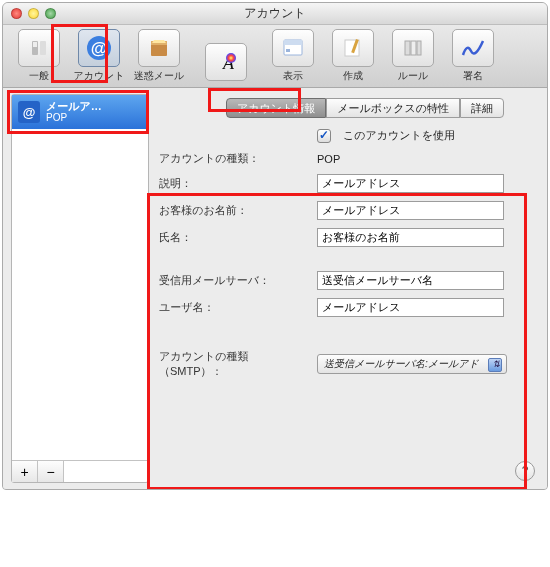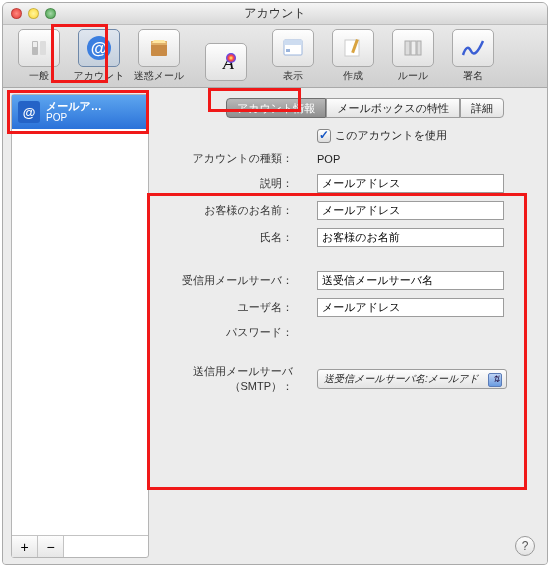--- a/index.html
+++ b/index.html
@@ -1,17 +1,17 @@
 <!DOCTYPE html>
 <html><head>
 <meta charset="utf-8">
 <style>
   * { box-sizing: border-box; margin: 0; padding: 0; }
   body { font-family: "Lucida Grande","Hiragino Kaku Gothic Pro",sans-serif; font-size:11px; color:#222; width:550px; height:567px; background:#fff; }
-  .window { width:546px; height:563px; border:1px solid #aaa; border-radius:6px 6px 4px 4px; margin:2px; background:#ececec; box-shadow:0 0 0 1px #ccc inset; overflow:hidden; display:flex; flex-direction:column;}
+  .window { width:546px; height:488px; border:1px solid #aaa; border-radius:6px 6px 4px 4px; margin:2px; background:#ececec; box-shadow:0 0 0 1px #ccc inset; overflow:hidden; display:flex; flex-direction:column;}
   .titlebar { height:22px; background:linear-gradient(#f5f5f5,#d8d8d8); border-bottom:1px solid #bdbdbd; display:flex; align-items:center; position:relative;}
   .traffic { position:absolute; left:8px; display:flex; gap:6px;}
   .tl { width:11px;height:11px;border-radius:50%; border:1px solid rgba(0,0,0,.2);}
   .red{background:radial-gradient(#ff8a80,#e53935);}
   .yellow{background:radial-gradient(#fff59d,#fdd835);}
   .green{background:radial-gradient(#a5d6a7,#43a047);}
   .titletxt{margin:0 auto; font-size:12px; color:#333;}
   .toolbar { height:63px; background:linear-gradient(#e9e9e9,#cfcfcf); border-bottom:1px solid #a9a9a9; display:flex; align-items:flex-end; padding:0 6px 4px;}
   .tbitem { width:60px; display:flex; flex-direction:column; align-items:center; font-size:10px; color:#333;}
   .tbicon { width:42px;height:38px;border:1px solid #aaa; border-radius:5px; background:linear-gradient(#fefefe,#e2e2e2); display:flex;align-items:center;justify-content:center; margin-bottom:2px;}
@@ -25,22 +25,22 @@
   .addrm { height:22px; border-top:1px solid #c3c3c3; display:flex;}
   .addrm button{ width:26px;height:100%; border:none;border-right:1px solid #c3c3c3;background:linear-gradient(#fdfdfd,#e7e7e7); font-size:14px; cursor:pointer;}
   .main { flex:1; padding:8px 12px 8px 10px; position:relative;}
   .tabs { display:flex; justify-content:center; margin-top:2px; margin-bottom:10px;}
   .tabs .seg { height:20px; padding:0 10px; display:flex;align-items:center; font-size:11px; border:1px solid #9c9c9c; background:linear-gradient(#fdfdfd,#e4e4e4); cursor:pointer;}
   .tabs .seg:first-child{border-radius:4px 0 0 4px;}
   .tabs .seg:last-child{border-radius:0 4px 4px 0;}
   .tabs .seg.active{ background:linear-gradient(#b9b9b9,#8f8f8f); color:#fff; border-color:#6e6e6e;margin-left:36px;}
   .form {}
   .row { display:flex; align-items:center; margin-bottom:8px; }
-  .row label{ width:158px; text-align:right; padding-right:24px; font-size:11px; color:#333;}
-  .row .val{ flex:1; display:flex; align-items:flex-end;}
+  .row label{ width:158px; text-align:left; padding-right:24px; font-size:11px; color:#333;}
+  .row .val{ flex:1; display:flex; align-items:flex-end;gap:8px;}
   .row input[type=text]{ width:187px; height:19px; border:1px solid #9c9c9c; background:#fff; padding:0 4px; font-size:11px;}
   .row .static{ font-size:11px;}
   .sep{ height:16px;}
   .chk{ width:14px;height:14px; border:1px solid #888; border-radius:3px; background:linear-gradient(#fff,#ddd); display:inline-flex;align-items:center;justify-content:center; margin-right:4px; position:relative;}
   .chk.on::after{content:"✓"; font-size:12px; color:#1656c4; position:absolute; top:-2px; left:1px; font-weight:bold;}
   .popup { width:190px;height:20px; border:1px solid #9c9c9c; border-radius:3px; background:linear-gradient(#fdfdfd,#e4e4e4); display:flex; align-items:center; padding:0 18px 0 6px; font-size:10px; position:relative; cursor:pointer; white-space:nowrap; overflow:hidden;font-style:italic;}
   .popup::after{ content:""; position:absolute; right:4px; top:3px; width:12px;height:12px; background:linear-gradient(#bfd4f5,#6a9be0); border:1px solid #5b7cb8; border-radius:2px;}
   .popup::before{ content:"⇅"; position:absolute; right:6px; color:#214; font-size:9px; z-index:2;}
   .help { position:absolute; right:12px; bottom:8px; width:20px;height:20px;border:1px solid #999; border-radius:50%; display:flex;align-items:center;justify-content:center; background:linear-gradient(#fdfdfd,#e3e3e3); font-size:12px; color:#555; cursor:pointer;}
 </style>
@@ -221,27 +221,26 @@
         </div>
 
         <div class="row">
           <label>ユーザ名：</label>
           <div class="val">
               <input type="text" value="メールアドレス" style="">
             </div>
         </div>
 
         <div class="row">
-          <label>パスワード：</label>
         </div>
 
         <div class="sep"></div>
 
         <div class="row">
-          <label>送信用メールサーバ（SMTP）：</label>
+          <label>アカウントの種類（SMTP）：</label>
           <div class="val">
             <div class="popup">送受信メールサーバ名:メールアド</div>
           </div>
         </div>
 
 
       </div>
 
       <div class="help">?</div>
 

